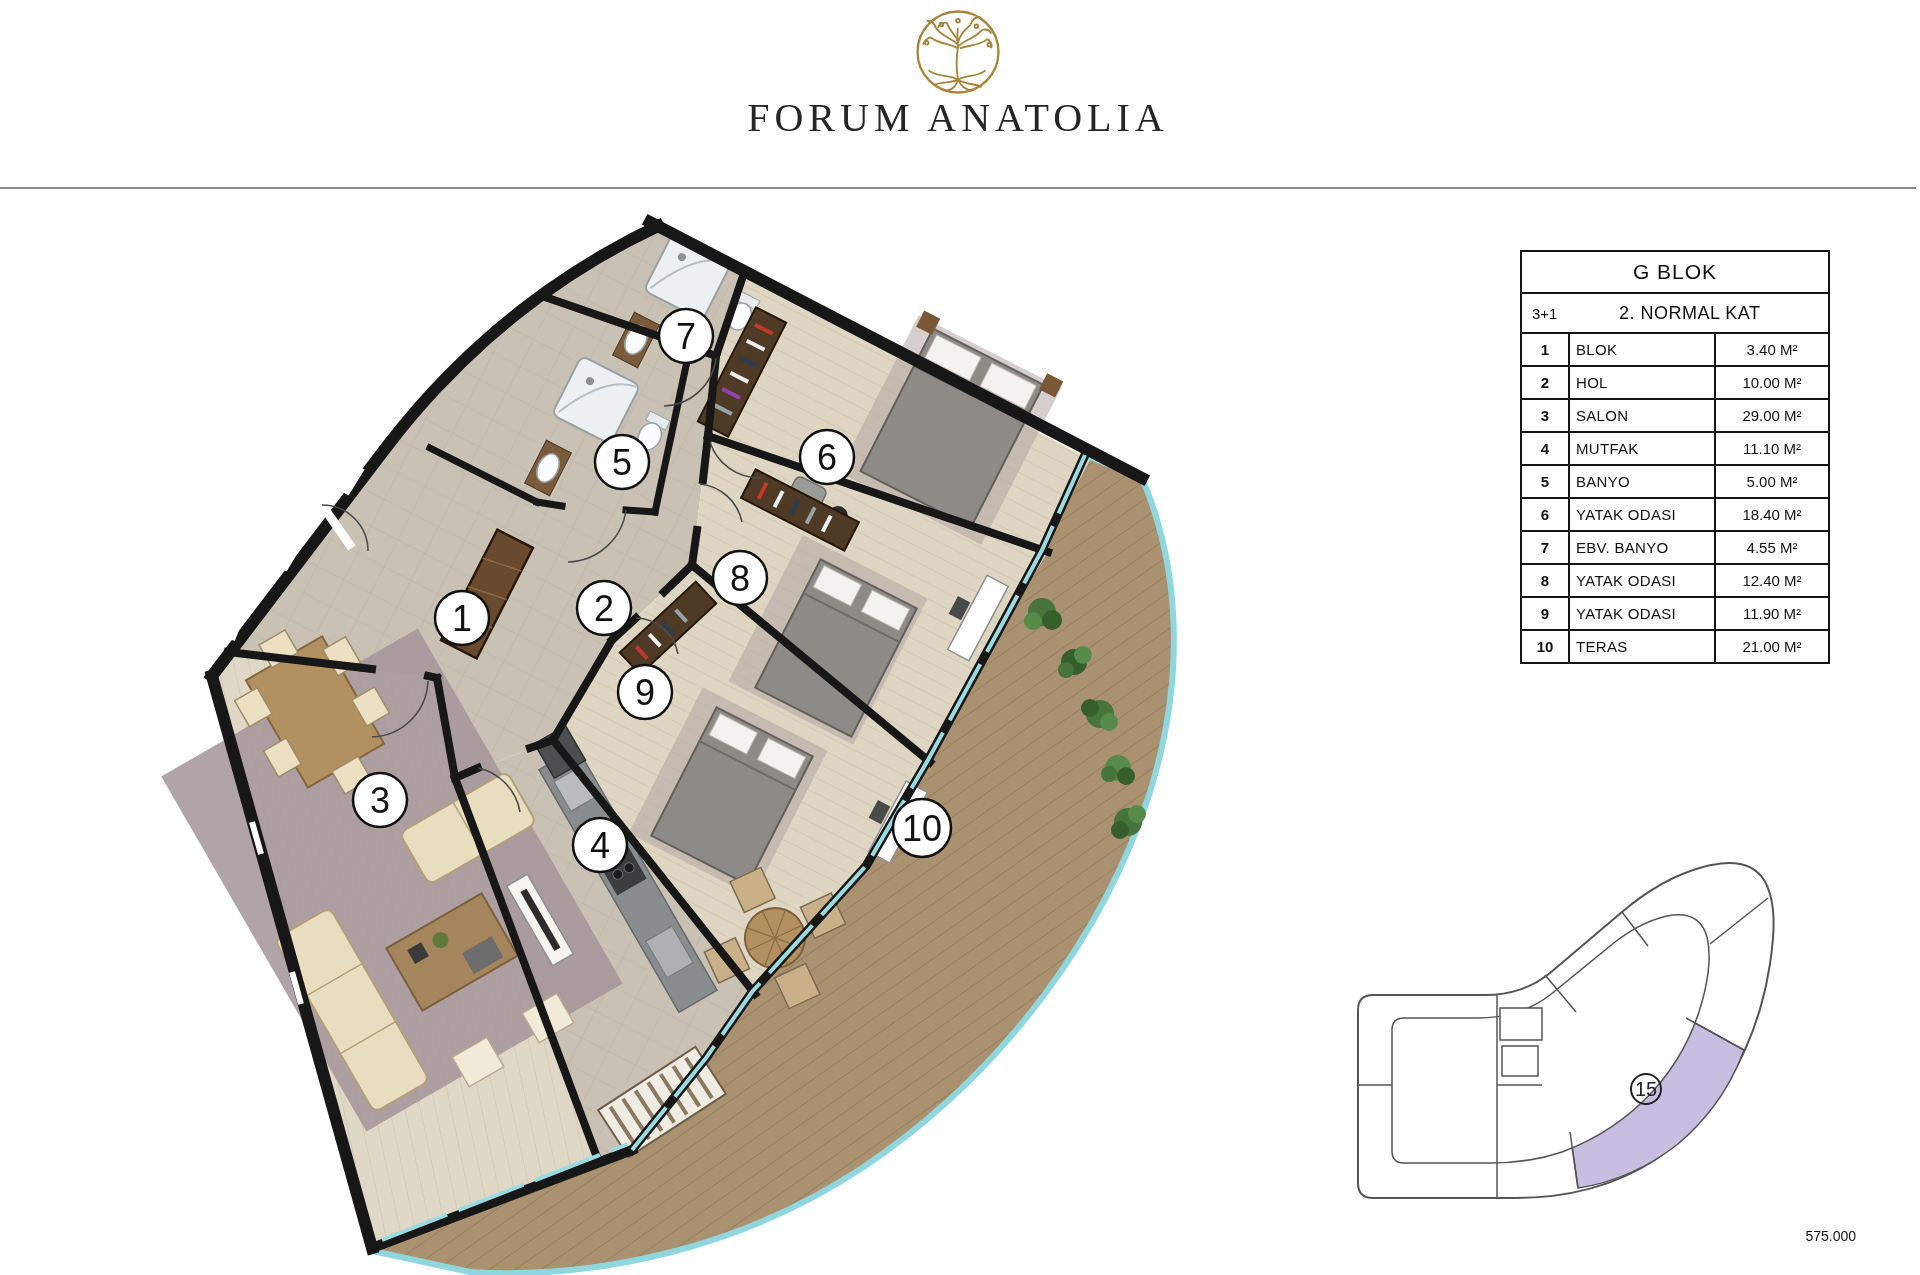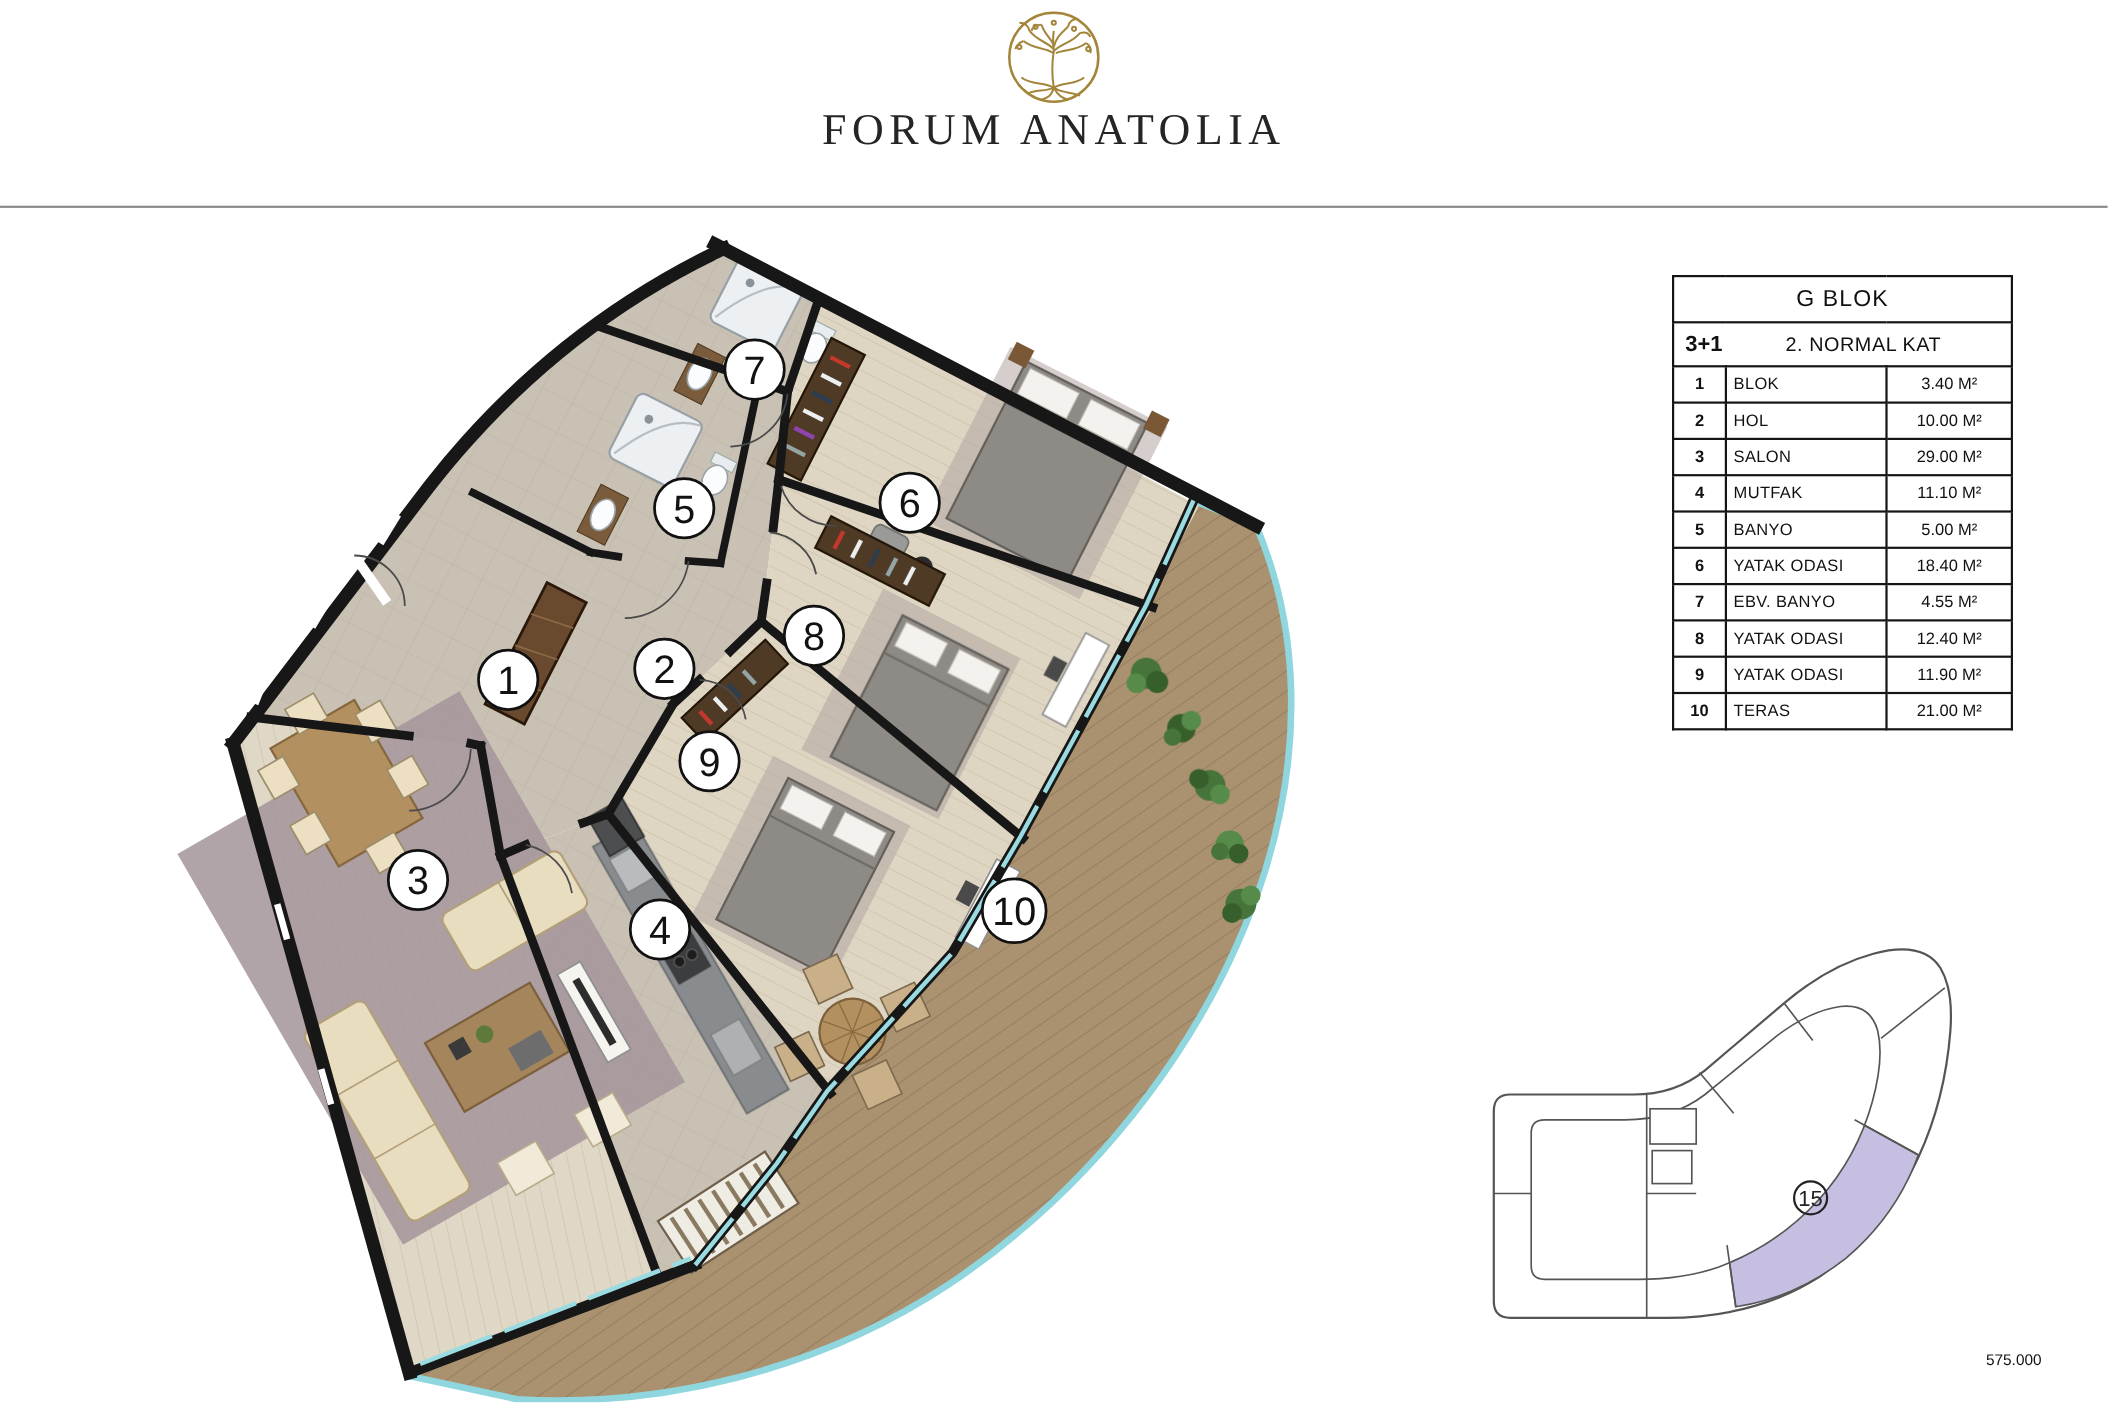--- a/index.html
+++ b/index.html
@@ -15,21 +15,21 @@
     font-family:"Liberation Serif", serif;font-size:15px;letter-spacing:12px;color:#3c3c3c;}
   .header-rule{position:absolute;top:187px;left:0;width:100%;height:2px;background:#8a8a8a;}
 
   
   .info-table{position:absolute;left:1520px;top:250px;width:310px;border-collapse:collapse;
     border:2px solid #141414;color:#111;}
   .info-table td{border:2px solid #141414;font-size:15px;padding:0 6px;height:31px;}
   .info-table .t-title{font-size:21px;letter-spacing:1px;text-align:center;height:40px;}
   .info-table .t-sub{height:38px;}
   .sub-wrap{display:flex;align-items:center;}
-  .sub-type{font-weight:bold;font-size:20px;padding-left:4px;}
+  .sub-type{font-weight:normal;font-size:15px;padding-left:4px;}
   .sub-floor{flex:1;text-align:center;font-size:18px;letter-spacing:.5px;}
   .c-num{width:34px;text-align:center;font-weight:bold;font-size:15px;}
   .c-name{padding-left:10px;letter-spacing:.3px;}
   .c-area{width:100px;text-align:center;}
   .t-total{height:42px;text-align:center;font-size:19px;letter-spacing:.5px;}
   .t-total b{font-weight:bold;}
 
   
   .price{position:absolute;top:1228px;right:60px;font-size:14px;font-weight:normal;color:#111;}
 

